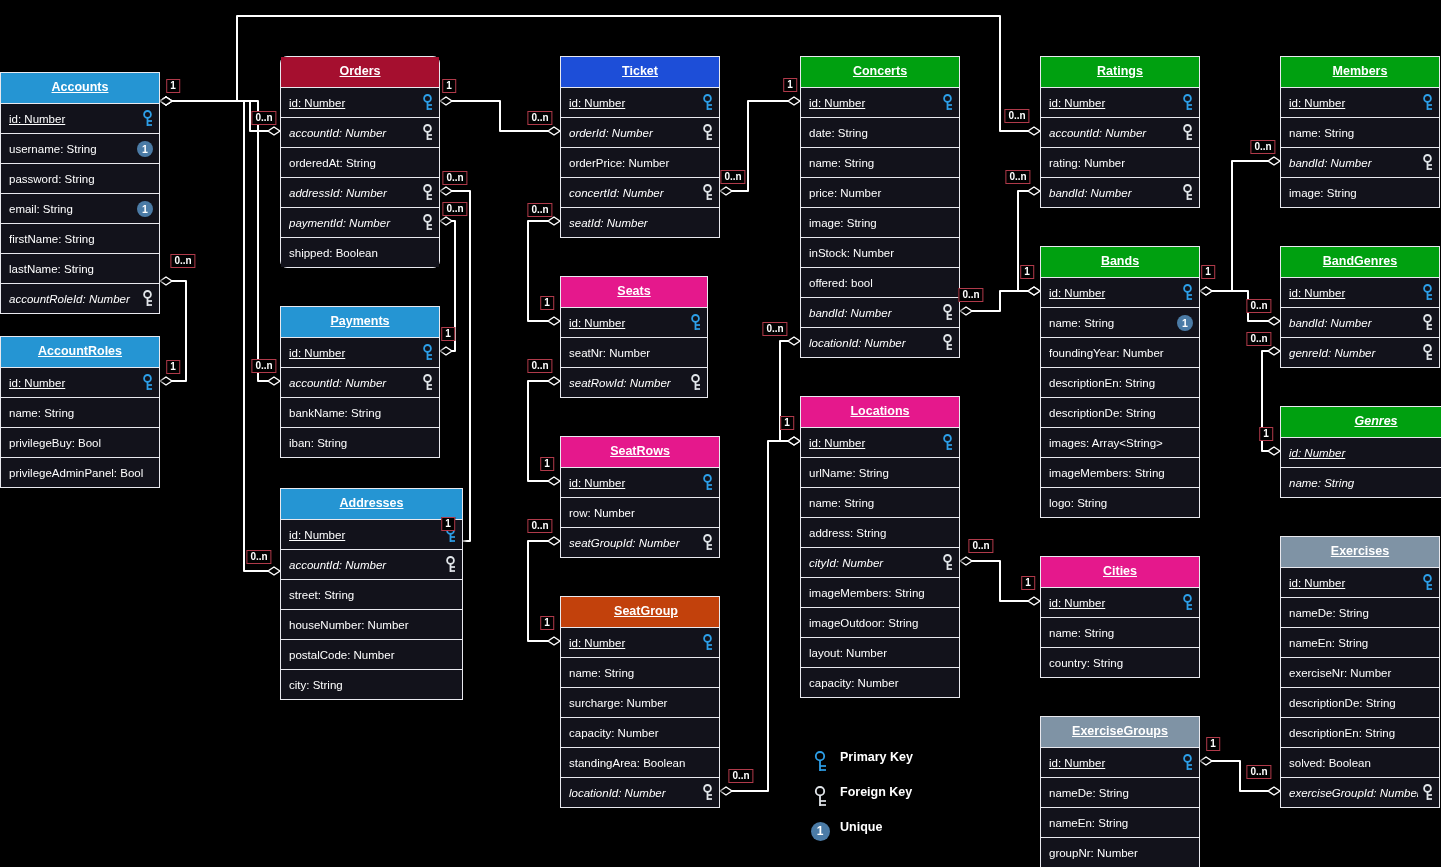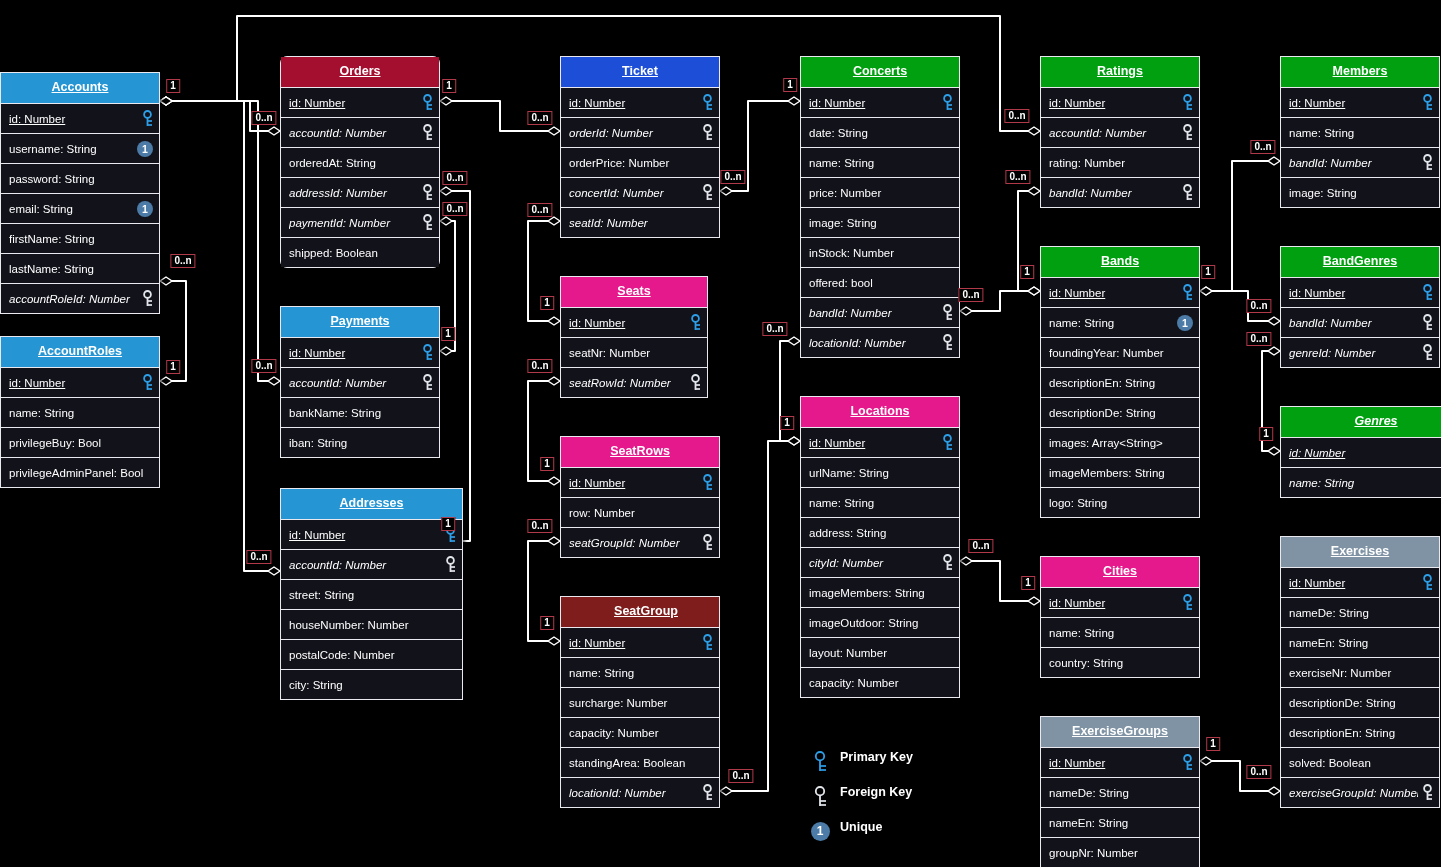--- a/index.html
+++ b/index.html
@@ -448,21 +448,21 @@
           <svg width="11" height="17" viewBox="0 0 11 17">
             <circle cx="5.5" cy="4.4" r="3.4000000000000004" fill="none" stroke="#e2e6ea" stroke-width="1.8"></circle>
             <line x1="5.5" y1="7.800000000000001" x2="5.5" y2="16" stroke="#e2e6ea" stroke-width="1.8"></line>
             <line x1="5.5" y1="11" x2="10" y2="11" stroke="#e2e6ea" stroke-width="1.7"></line>
             <line x1="5.5" y1="15" x2="10" y2="15" stroke="#e2e6ea" stroke-width="1.7"></line>
           </svg>
         </span>
       </div>
     </div>
     <div class="table" style="left: 560px; top: 596px; width: 160px;">
-      <div class="thead" style="background: #7f1d1d; padding-left: 12px;">SeatGroup</div>
+      <div class="thead" style="background: #c2410c; padding-left: 12px;">SeatGroup</div>
       <div class="trow">
         <span class="flabel pk">id: Number</span>
         <span class="keyicon">
           <svg width="11" height="17" viewBox="0 0 11 17">
             <circle cx="5.5" cy="4.4" r="3.4000000000000004" fill="none" stroke="#2d9fe8" stroke-width="1.8"></circle>
             <line x1="5.5" y1="7.800000000000001" x2="5.5" y2="16" stroke="#2d9fe8" stroke-width="1.8"></line>
             <line x1="5.5" y1="11" x2="10" y2="11" stroke="#2d9fe8" stroke-width="1.7"></line>
             <line x1="5.5" y1="15" x2="10" y2="15" stroke="#2d9fe8" stroke-width="1.7"></line>
           </svg>
         </span>

